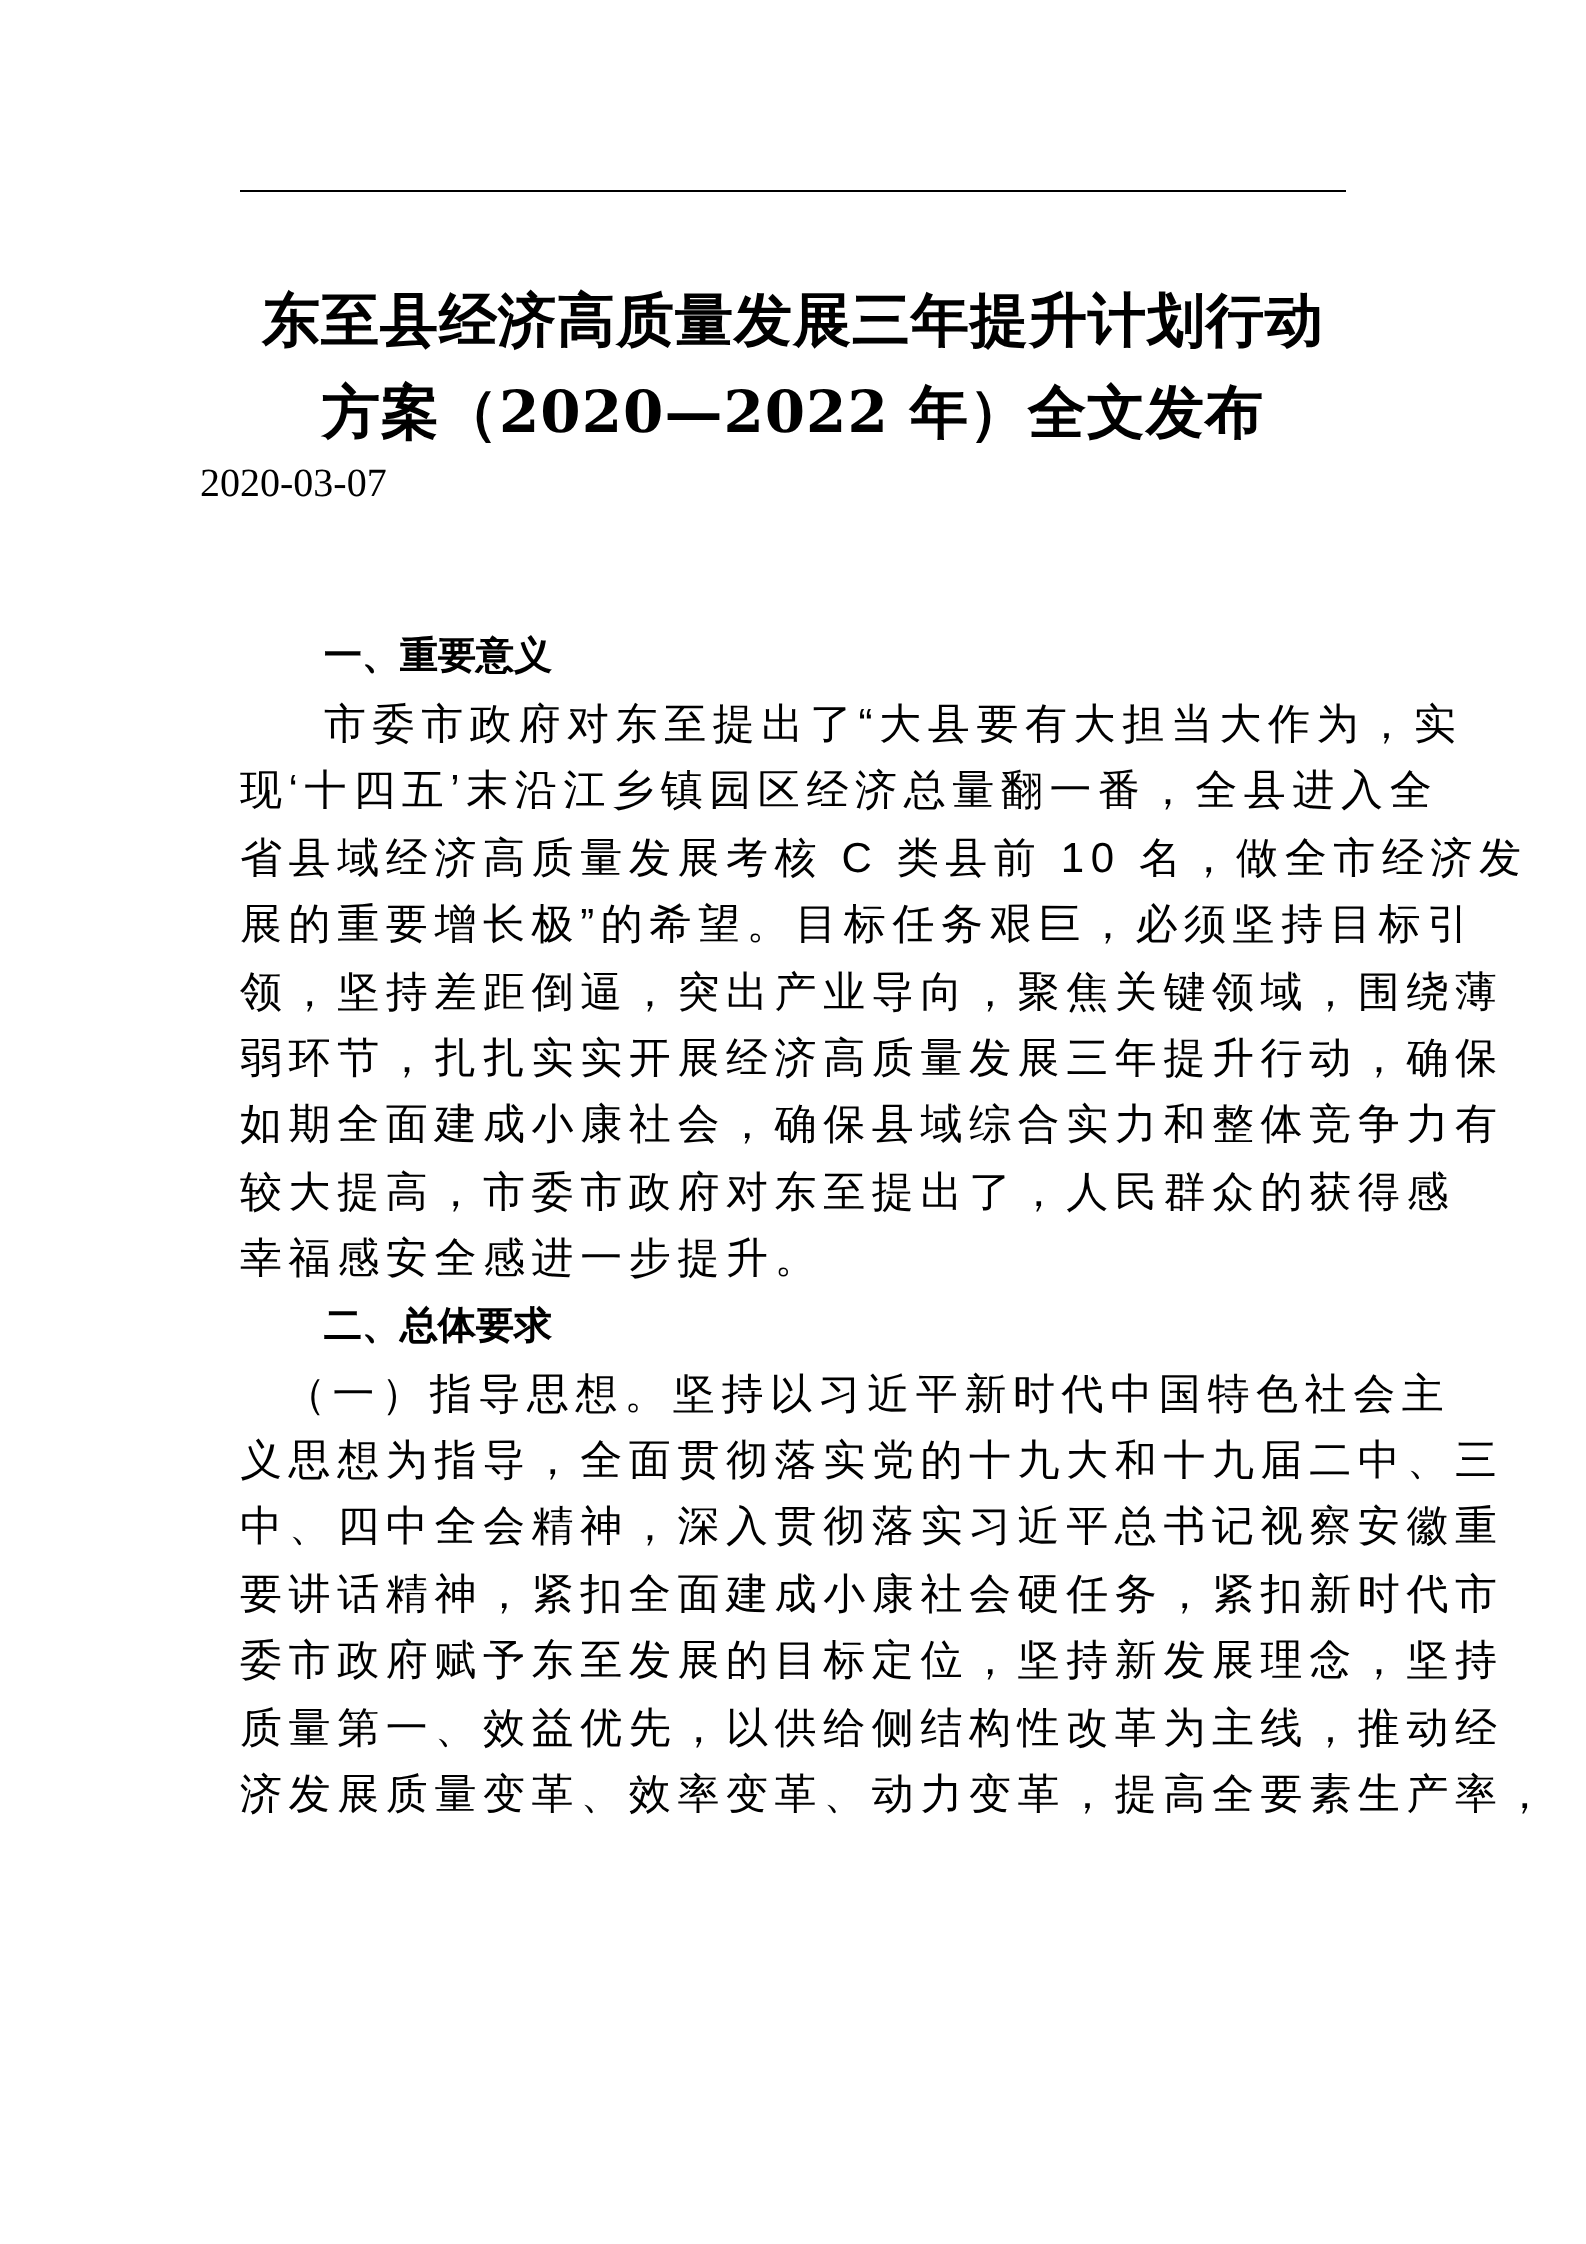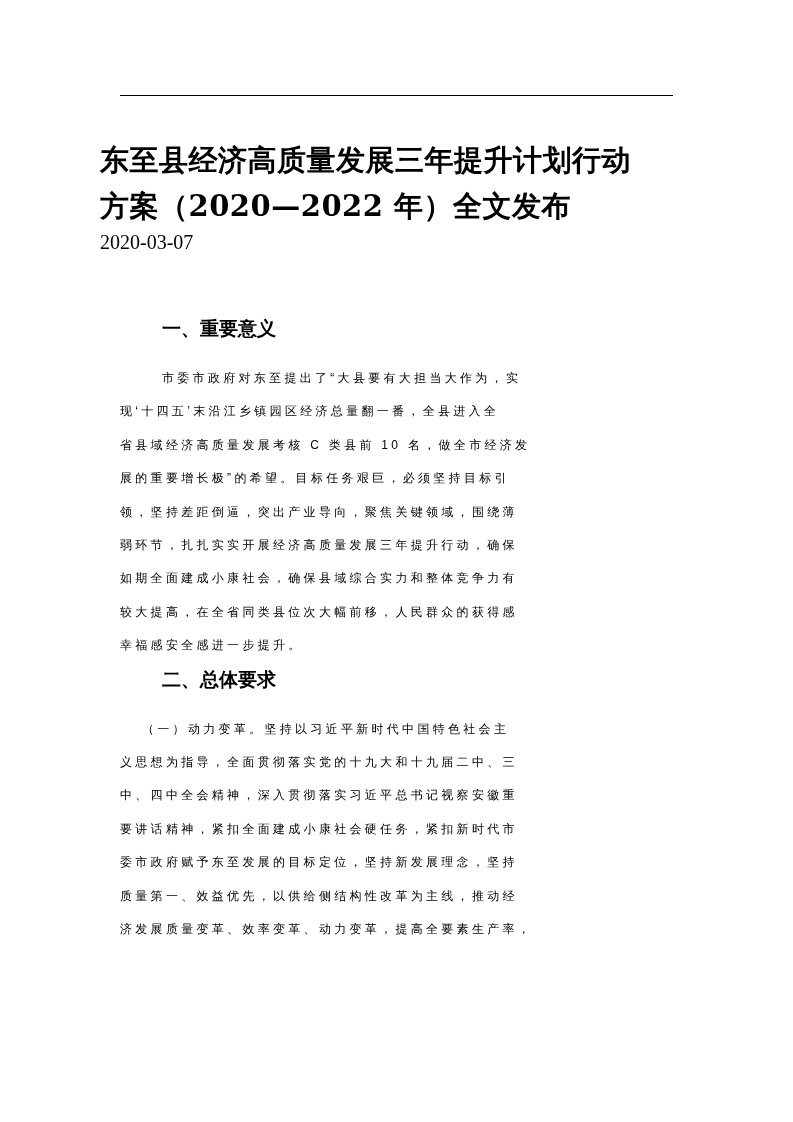--- a/index.html
+++ b/index.html
@@ -1,27 +1,27 @@
 <!DOCTYPE html>
 <html><head>
 <meta charset="utf-8">
 <style>
   html, body { margin: 0; padding: 0; background: #ffffff; }
   body { width: 793px; height: 1122px; position: relative; overflow: hidden; color: #000; }
   .rule { position: absolute; left: 120px; top: 95px; width: 553px; height: 1px; background: #000; }
-  .title { position: absolute; left: 100px; width: 593px; 
+  .title { position: absolute; left: 100px; width: 593px; text-align: center;
            font-family: "DejaVu Serif", "Liberation Serif", serif; font-weight: bold; font-size: 29px;
            line-height: 46px; top: 137px; letter-spacing: 0.5px; }
   .title div { white-space: nowrap; }
   .date { position: absolute; left: 100px; width: 593px; text-align: left; top: 231px;
           font-family: "Liberation Serif", serif; font-size: 20px; }
   .body { position: absolute; left: 120px; width: 553px; top: 312px;
           font-family: Liberation Sans, sans-serif; font-size: 20px; }
   .h { font-weight: bold; line-height: 34px; height: 34px; padding-left: 42px; font-size: 19px; margin-bottom: 0px; }
-  .p { line-height: 33.4px; text-align: justify; text-align-last: left; letter-spacing: 3.3px; font-size: 12px; margin-top: 16px; }
+  .p { line-height: 33.4px; text-align: justify; text-align-last: left; letter-spacing: 3.3px; font-size: 21px; }
   .p .ln { display: block; white-space: nowrap; }
   .indent { padding-left: 42px; }
 </style>
 </head>
 <body>
 
 <div class="rule"></div>
 
 <div class="title">
   <div>东至县经济高质量发展三年提升计划行动</div>
@@ -33,26 +33,26 @@
 <div class="body">
   <div class="h">一、重要意义</div>
   <div class="p">
     <span class="ln indent">市委市政府对东至提出了“大县要有大担当大作为，实</span>
     <span class="ln">现‘十四五’末沿江乡镇园区经济总量翻一番，全县进入全</span>
     <span class="ln">省县域经济高质量发展考核 C 类县前 10 名，做全市经济发</span>
     <span class="ln">展的重要增长极”的希望。目标任务艰巨，必须坚持目标引</span>
     <span class="ln">领，坚持差距倒逼，突出产业导向，聚焦关键领域，围绕薄</span>
     <span class="ln">弱环节，扎扎实实开展经济高质量发展三年提升行动，确保</span>
     <span class="ln">如期全面建成小康社会，确保县域综合实力和整体竞争力有</span>
-    <span class="ln">较大提高，在全省同类县位次大幅前移，人民群众的获得感</span>
+    <span class="ln">较大提高，市委市政府对东至提出了，人民群众的获得感</span>
     <span class="ln">幸福感安全感进一步提升。</span>
   </div>
   <div class="h">二、总体要求</div>
   <div class="p">
-    <span class="ln" style="padding-left:22px">（一）动力变革。坚持以习近平新时代中国特色社会主</span>
+    <span class="ln" style="padding-left:22px">（一）指导思想。坚持以习近平新时代中国特色社会主</span>
     <span class="ln">义思想为指导，全面贯彻落实党的十九大和十九届二中、三</span>
     <span class="ln">中、四中全会精神，深入贯彻落实习近平总书记视察安徽重</span>
     <span class="ln">要讲话精神，紧扣全面建成小康社会硬任务，紧扣新时代市</span>
     <span class="ln">委市政府赋予东至发展的目标定位，坚持新发展理念，坚持</span>
     <span class="ln">质量第一、效益优先，以供给侧结构性改革为主线，推动经</span>
     <span class="ln">济发展质量变革、效率变革、动力变革，提高全要素生产率，</span>
   </div>
 </div>
 
 </body></html>

